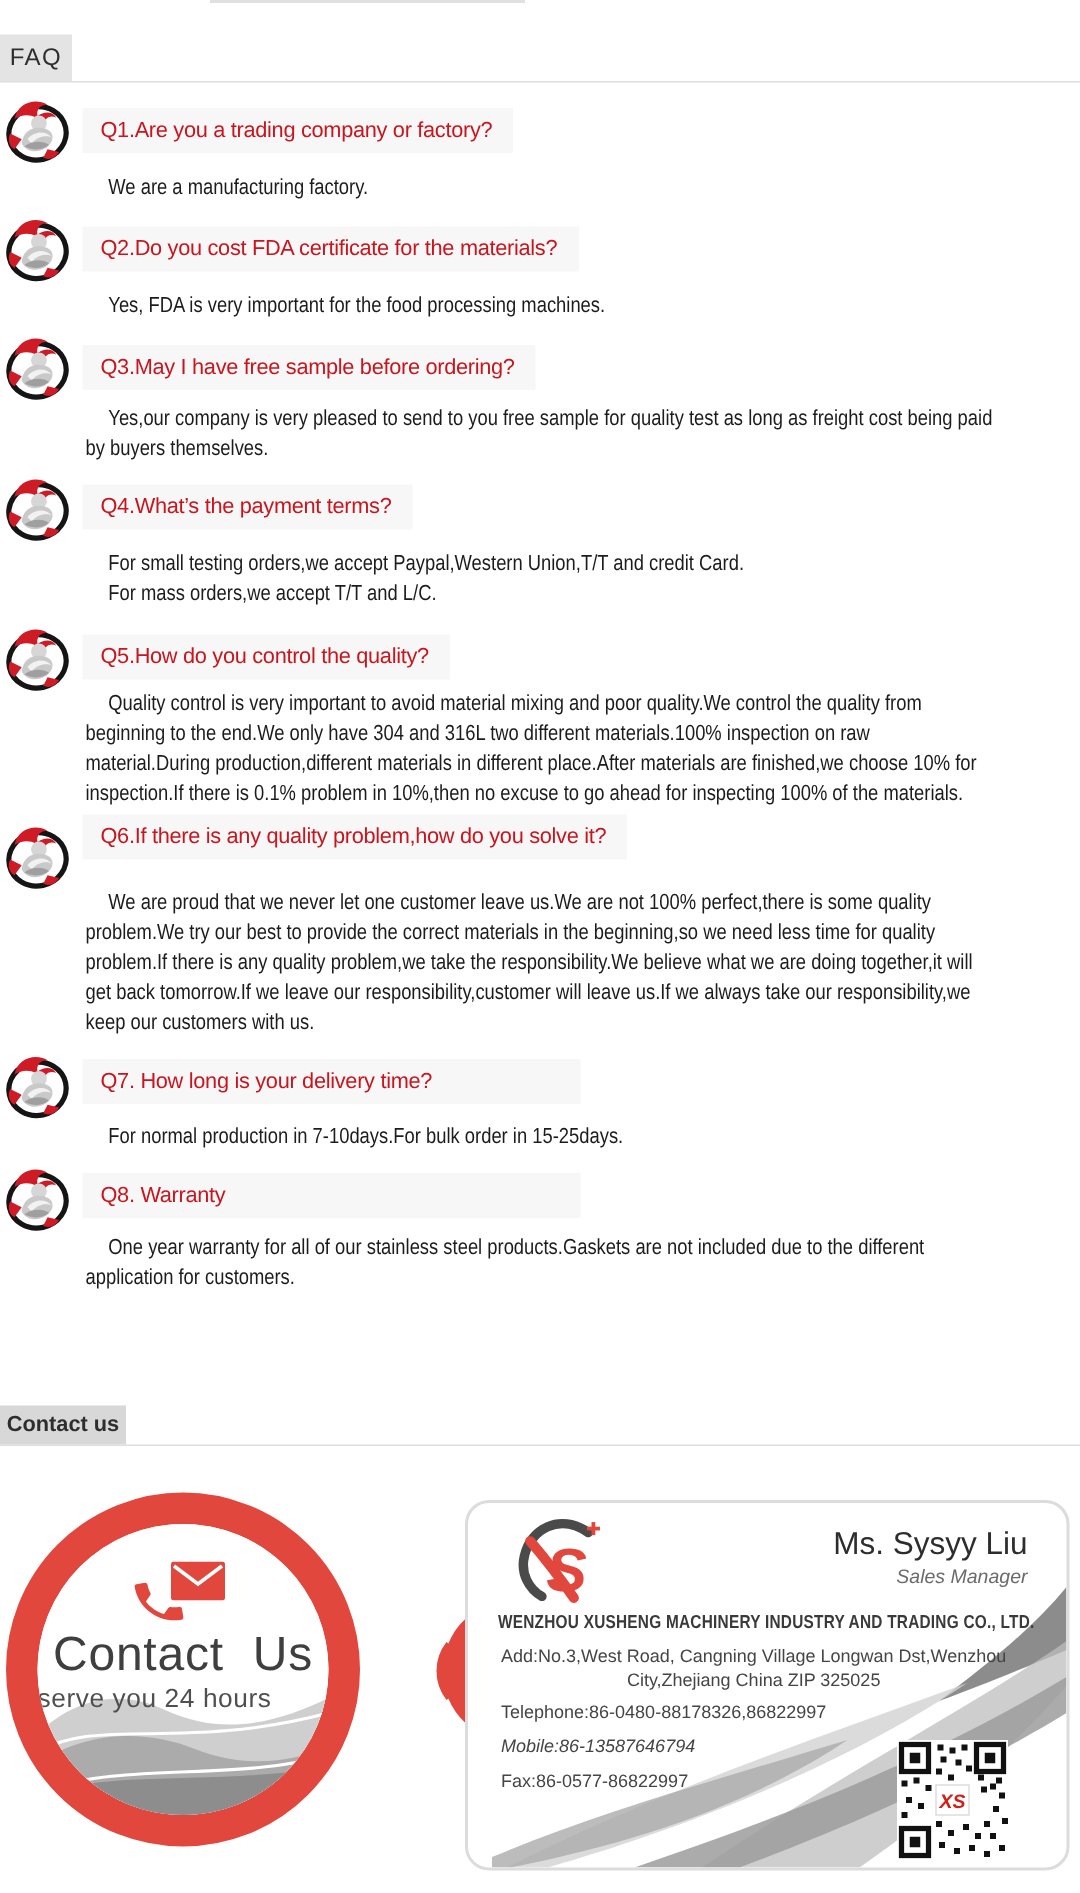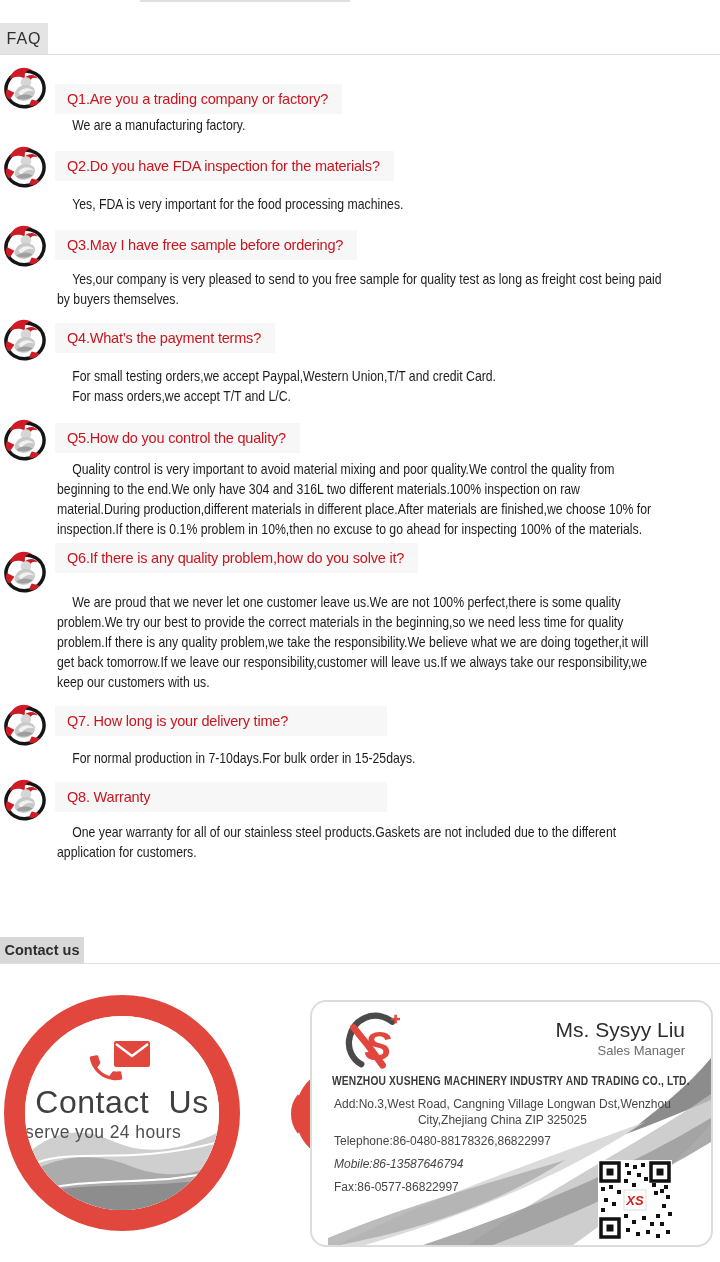--- a/index.html
+++ b/index.html
@@ -62,21 +62,21 @@
 
   
   #card{
     position:absolute;left:310px;top:1000px;width:403px;height:247px;
     background:#fff;border:2px solid #dcdcdc;border-radius:16px;box-sizing:border-box;overflow:hidden;
   }
   #card-ribbons{position:absolute;left:0;top:0;width:399px;height:243px;z-index:1;}
   #xs-logo{position:absolute;left:26px;top:10px;width:62px;height:60px;z-index:2;}
   #person-block{position:absolute;right:26px;top:16px;text-align:right;z-index:2;}
   #person-name{font-size:21px;color:#2d2d2d;}
-  #person-title{font-size:13px;color:#6b6b6b;margin-top:1px;}
+  #person-title{font-size:13px;color:#6b6b6b;margin-top:1px;font-style:italic;}
   #company-name{
     position:absolute;left:20px;top:72px;z-index:2;white-space:nowrap;
     font-size:12.5px;font-weight:bold;color:#3a3a3a;letter-spacing:0.2px;
     transform:scaleX(0.82);transform-origin:0 0;
   }
   .card-line{position:absolute;left:22px;z-index:2;font-size:12px;color:#454545;line-height:16px;white-space:pre-line;text-align:center;}
   #card-address{top:94px;}
   #card-telephone{top:131px;}
   #card-mobile{top:154px;font-style:italic;}
   #card-fax{top:177px;}
@@ -101,27 +101,27 @@
 </svg>
 
 <div id="top-artifact"></div>
 
 <div class="section-tab" id="faq-tab">FAQ</div>
 <div class="rule" id="faq-rule"></div>
 
 <div class="q-icon" style="top:64px"><svg viewBox="0 0 48 48" width="46" height="46">
       <use href="#logoicon"></use>
     </svg></div>
-<div class="q-bar" style="top:84px;min-width:266px">Q1.Are you a trading company or factory?</div>
+<div class="q-bar" style="top:72px;min-width:266px">Q1.Are you a trading company or factory?</div>
 <div class="q-ans" style="top:115px">We are a manufacturing factory.</div>
 
 <div class="q-icon" style="top:143px"><svg viewBox="0 0 48 48" width="46" height="46">
       <use href="#logoicon"></use>
     </svg></div>
-<div class="q-bar" style="top:151px;min-width:300px">Q2.Do you have FDA inspection for the materials?</div>
+<div class="q-bar" style="top:151px;min-width:300px">Q2.Do you cost FDA certificate for the materials?</div>
 <div class="q-ans" style="top:194px">Yes, FDA is very important for the food processing machines.</div>
 
 <div class="q-icon" style="top:222px"><svg viewBox="0 0 48 48" width="46" height="46">
       <use href="#logoicon"></use>
     </svg></div>
 <div class="q-bar" style="top:230px;min-width:254px">Q3.May I have free sample before ordering?</div>
 <div class="q-ans" style="top:269px">Yes,our company is very pleased to send to you free sample for quality test as long as freight cost being paid
 by buyers themselves.</div>
 
 <div class="q-icon" style="top:316px"><svg viewBox="0 0 48 48" width="46" height="46">

